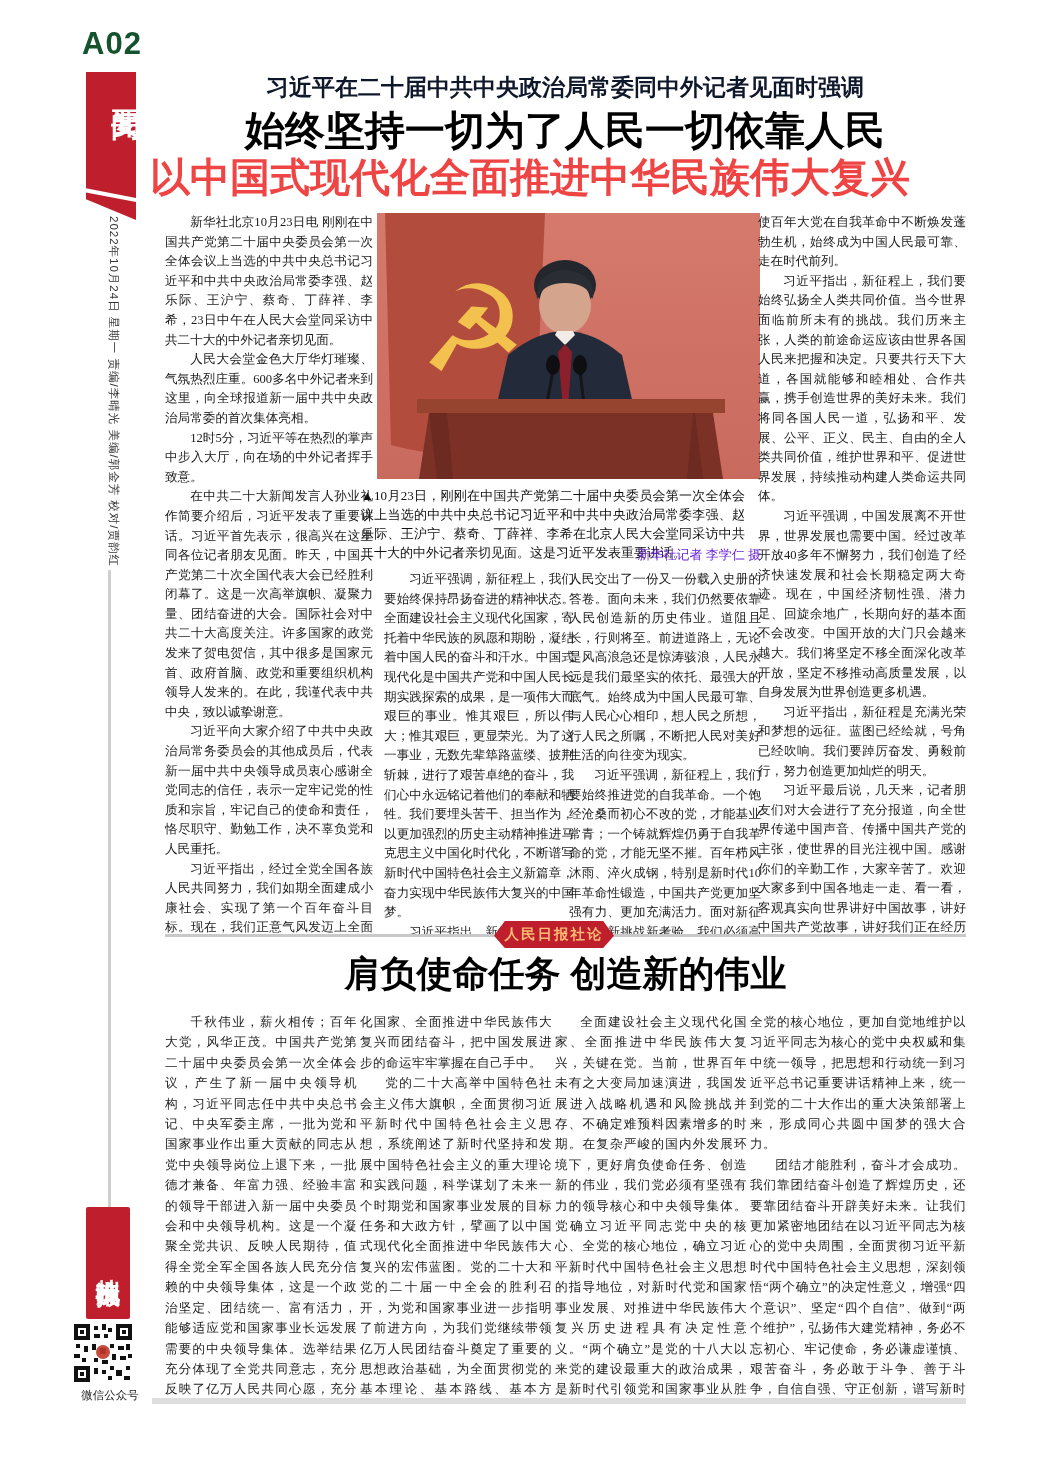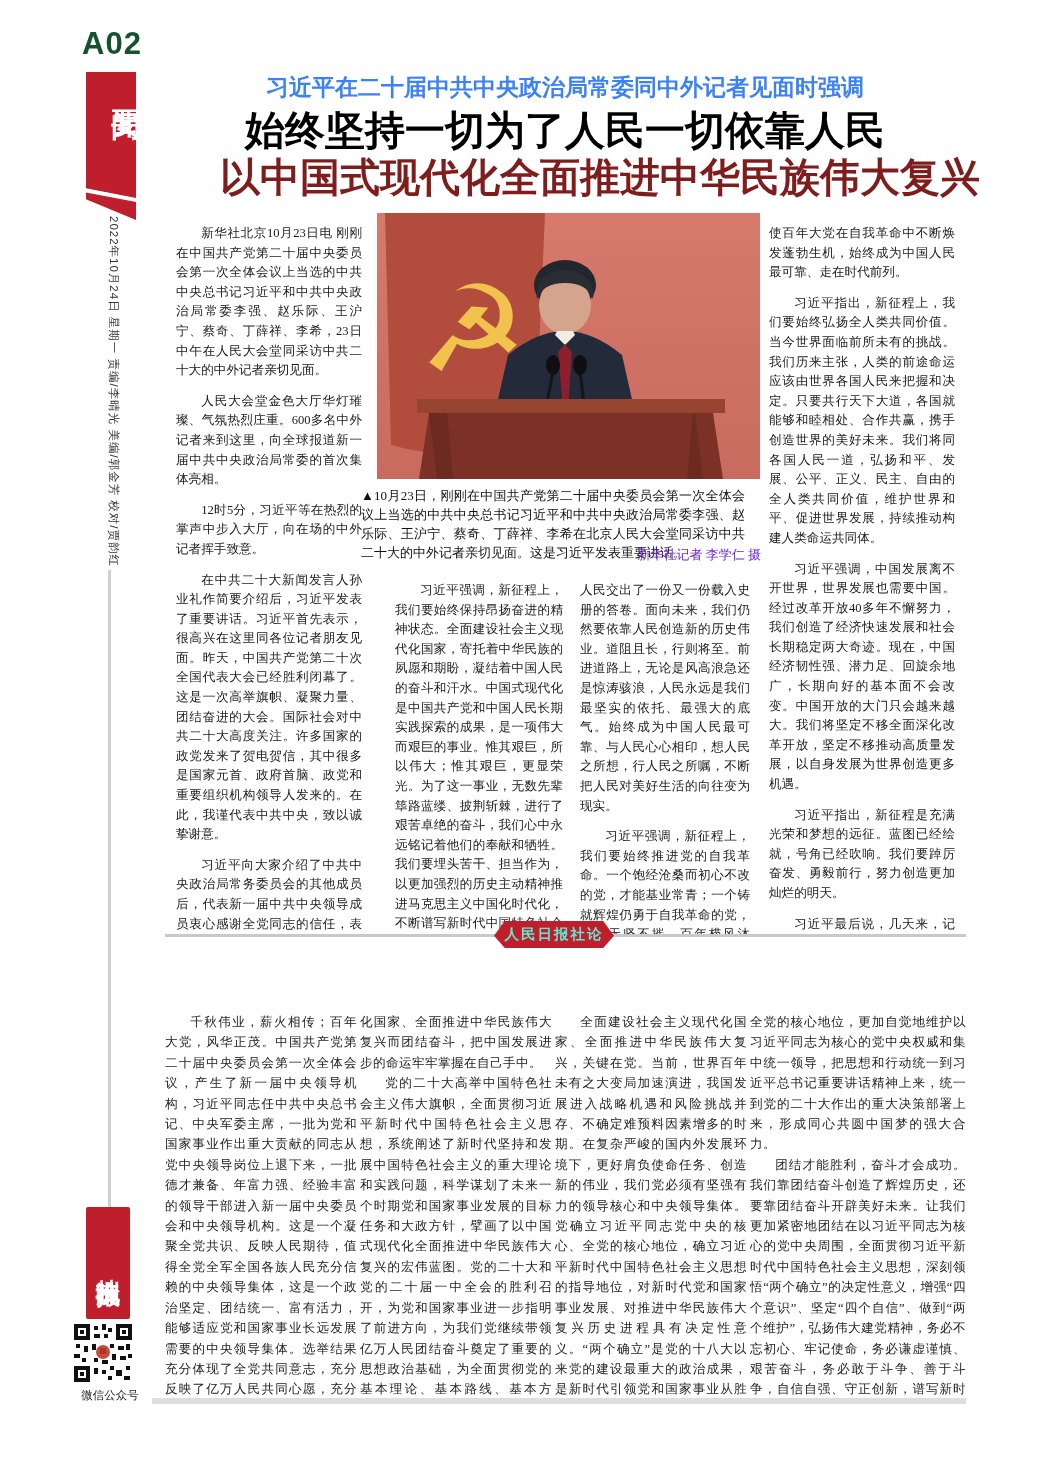--- a/index.html
+++ b/index.html
@@ -23,46 +23,46 @@
   .paperlogo{position:absolute;left:86px;top:1207px;width:44px;height:112px;background:#bf1e2c;
           border-radius:2px;display:flex;align-items:center;justify-content:center;}
   .paperlogo span{writing-mode:vertical-rl;color:#fff;font-weight:bold;font-size:24px;line-height:1;
           font-family:"Liberation Serif",serif;letter-spacing:2px;}
   .qr{position:absolute;left:72px;top:1322px;width:62px;height:62px;}
   .wechat{position:absolute;left:66px;top:1388px;width:88px;text-align:center;font-size:11.5px;color:#222;
           font-family:"Liberation Sans",sans-serif;}
 
   
   .kicker{position:absolute;left:165px;top:72px;width:800px;text-align:center;
-          font-family:"Liberation Sans","DejaVu Sans",sans-serif;font-weight:bold;font-size:23px;color:#3b82f6;}
+          font-family:"Liberation Sans","DejaVu Sans",sans-serif;font-weight:bold;font-size:23px;color:#0f172a;}
   .t1{position:absolute;left:165px;top:103px;width:800px;text-align:center;
           font-family:"Liberation Sans","DejaVu Sans",sans-serif;font-weight:900;font-size:40px;color:#000;}
-  .t2{position:absolute;left:150px;top:150px;width:830px;text-align:right;
-          font-family:"Liberation Sans","DejaVu Sans",sans-serif;font-weight:900;font-size:40px;color:#7f1d1d;}
+  .t2{position:absolute;left:150px;top:150px;width:830px;text-align:left;
+          font-family:"Liberation Sans","DejaVu Sans",sans-serif;font-weight:900;font-size:40px;color:#ef4444;}
 
   
   .col{position:absolute;overflow:hidden;font-size:12.6px;line-height:19.6px;text-align:justify;}
-  .col p{margin:11px;font-family:Liberation Serif, serif;}
+  .col p{margin:0;font-family:Liberation Serif, serif;}
   .col p.ind{text-indent:2em;}
   #c1{left:165px;top:213px;width:208px;height:722px;}
   #c2{left:384px;top:570px;width:190px;height:364px;}
   #c3{left:569px;top:570px;width:192px;height:364px;}
   #c4{left:758px;top:213px;width:208px;height:722px;}
 
   
   .photo{position:absolute;left:377px;top:213px;width:383px;height:266px;}
   .caption{position:absolute;left:361px;top:486px;width:384px;font-size:13px;line-height:19px;
           text-align:justify;color:#111;}
   .credit{position:absolute;left:377px;top:546px;width:384px;text-align:right;font-size:13px;color:#6d28d9;}
 
   
   .edrule{position:absolute;left:165px;top:934px;width:801px;height:3px;background:#c9c9c9;}
   .edbadge{position:absolute;left:494px;top:921px;width:120px;height:27px;background:#bf1e2c;
           clip-path:polygon(0 55%,9% 0,91% 0,100% 55%,91% 100%,9% 100%);
-          display:flex;align-items:center;justify-content:center;color:#5eead4;font-weight:bold;
+          display:flex;align-items:center;justify-content:center;color:#fdba74;font-weight:bold;
           font-size:14.5px;font-family:"Liberation Serif",serif;letter-spacing:2px;}
   .edtitle{position:absolute;left:165px;top:950px;width:801px;text-align:center;
           font-family:"Liberation Sans","DejaVu Sans",sans-serif;font-weight:900;font-size:36px;color:#000;}
   .edcol{position:absolute;overflow:hidden;font-size:12.6px;line-height:20.4px;text-align:justify;
           letter-spacing:0.4px;color:#222;}
   .edcol p{margin:0;}
   .edcol p.ind{text-indent:2em;}
   #e1{left:165px;top:1012px;width:192px;height:392px;}
   #e2{left:360px;top:1012px;width:192px;height:392px;}
   #e3{left:555px;top:1012px;width:192px;height:392px;}
@@ -185,20 +185,21 @@
   <div id="c4" class="col">
       <p>使百年大党在自我革命中不断焕发蓬勃生机，始终成为中国人民最可靠、走在时代前列。</p>
       <p class="ind">习近平指出，新征程上，我们要始终弘扬全人类共同价值。当今世界面临前所未有的挑战。我们历来主张，人类的前途命运应该由世界各国人民来把握和决定。只要共行天下大道，各国就能够和睦相处、合作共赢，携手创造世界的美好未来。我们将同各国人民一道，弘扬和平、发展、公平、正义、民主、自由的全人类共同价值，维护世界和平、促进世界发展，持续推动构建人类命运共同体。</p>
       <p class="ind">习近平强调，中国发展离不开世界，世界发展也需要中国。经过改革开放40多年不懈努力，我们创造了经济快速发展和社会长期稳定两大奇迹。现在，中国经济韧性强、潜力足、回旋余地广，长期向好的基本面不会改变。中国开放的大门只会越来越大。我们将坚定不移全面深化改革开放，坚定不移推动高质量发展，以自身发展为世界创造更多机遇。</p>
       <p class="ind">习近平指出，新征程是充满光荣和梦想的远征。蓝图已经绘就，号角已经吹响。我们要踔厉奋发、勇毅前行，努力创造更加灿烂的明天。</p>
       <p class="ind">习近平最后说，几天来，记者朋友们对大会进行了充分报道，向全世界传递中国声音、传播中国共产党的主张，使世界的目光注视中国。感谢你们的辛勤工作，大家辛苦了。欢迎大家多到中国各地走一走、看一看，客观真实向世界讲好中国故事，讲好中国共产党故事，讲好我们正在经历的新时代故事。</p>
     </div>
 
   <div class="edrule"></div>
   <div class="edbadge">人民日报社论</div>
+  <div class="edtitle">肩负使命任务 创造新的伟业</div>
   <div id="e1" class="edcol">
       <p class="ind">千秋伟业，薪火相传；百年大党，风华正茂。中国共产党第二十届中央委员会第一次全体会议，产生了新一届中央领导机构，习近平同志任中共中央总书记、中央军委主席，一批为党和国家事业作出重大贡献的同志从党中央领导岗位上退下来，一批德才兼备、年富力强、经验丰富的领导干部进入新一届中央委员会和中央领导机构。这是一个凝聚全党共识、反映人民期待，值得全党全军全国各族人民充分信赖的中央领导集体，这是一个政治坚定、团结统一、富有活力，能够适应党和国家事业长远发展需要的中央领导集体。选举结果充分体现了全党共同意志，充分反映了亿万人民共同心愿，充分展现了我们党朝气蓬勃、兴旺发达、奋发有为。前进道路上，以习近平同志为核心的党中央必将团结带领全党全军全国各族人民，坚定历史自信，增强历史主动，踔厉奋发、勇毅前行，为全面建设社会主义现代</p>
     </div>
   <div id="e2" class="edcol">
       <p>化国家、全面推进中华民族伟大复兴而团结奋斗，把中国发展进步的命运牢牢掌握在自己手中。</p>
       <p class="ind">党的二十大高举中国特色社会主义伟大旗帜，全面贯彻习近平新时代中国特色社会主义思想，系统阐述了新时代坚持和发展中国特色社会主义的重大理论和实践问题，科学谋划了未来一个时期党和国家事业发展的目标任务和大政方针，擘画了以中国式现代化全面推进中华民族伟大复兴的宏伟蓝图。党的二十大和党的二十届一中全会的胜利召开，为党和国家事业进一步指明了前进方向，为我们党继续带领亿万人民团结奋斗奠定了重要的思想政治基础，为全面贯彻党的基本理论、基本路线、基本方略，奋力谱写全面建设社会主义现代化国家新篇章，提供了坚强的政治保证和组织保证。这充分表明，我们党无愧为坚守初心使命、走在时代前列、人民衷心拥护、永葆生机活力的马克思主义执政党。</p>
     </div>
   <div id="e3" class="edcol">
       <p class="ind">全面建设社会主义现代化国家、全面推进中华民族伟大复兴，关键在党。当前，世界百年未有之大变局加速演进，我国发展进入战略机遇和风险挑战并存、不确定难预料因素增多的时期。在复杂严峻的国内外发展环境下，更好肩负使命任务、创造新的伟业，我们党必须有坚强有力的领导核心和中央领导集体。党确立习近平同志党中央的核心、全党的核心地位，确立习近平新时代中国特色社会主义思想的指导地位，对新时代党和国家事业发展、对推进中华民族伟大复兴历史进程具有决定性意义。“两个确立”是党的十八大以来党的建设最重大的政治成果，是新时代引领党和国家事业从胜利走向新的胜利的政治保证，是战胜一切艰难险阻、应对一切不确定性的最大确定性、最大底气、最大保证。我们要提高政治判断力、政治领悟力、政治执行力，更加自觉地维护习近平总书记党中央的核心、</p>
     </div>

